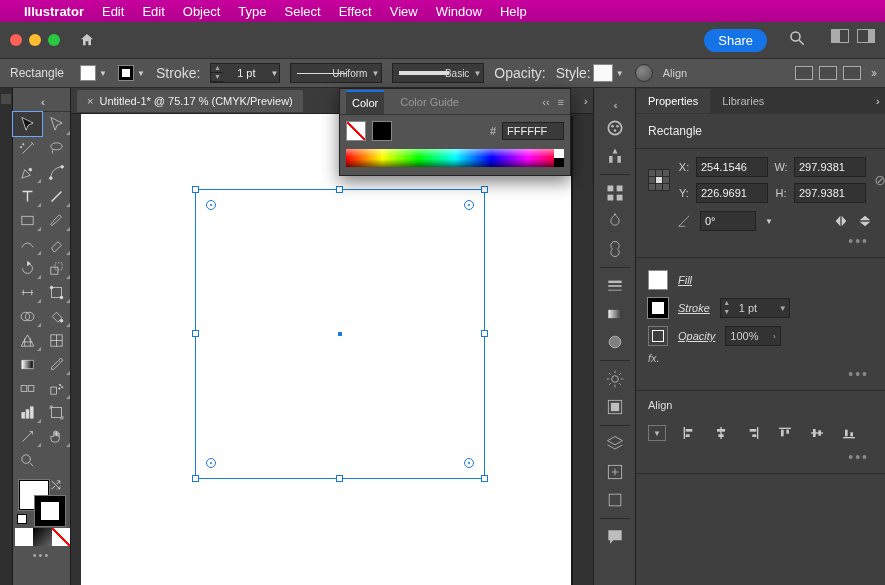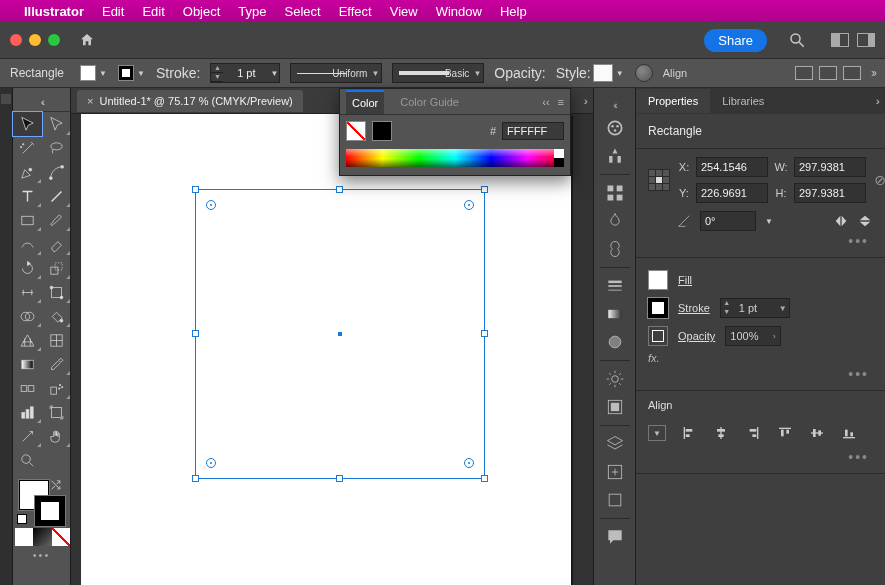--- a/index.html
+++ b/index.html
@@ -11,21 +11,21 @@
 .menubar .app-name { font-weight: 700; margin-right: 18px; }
 .menubar .menu-item { margin-right: 18px; font-weight: 400; cursor: default; }
 
 
 .win-chrome { height: 36px; background: #434343; display: flex; align-items: center; padding: 0 10px; position: relative; }
 .traffic { display: flex; gap: 7px; margin-right: 14px; }
 .traffic span { width: 12px; height: 12px; border-radius: 50%; }
 .t-red { background:#ff5f57;} .t-yel{background:#febc2e;} .t-grn{background:#28c840;}
 .home-icon { width:18px;height:16px; margin-left:4px; fill:#c8c8c8;}
 .win-title { position:absolute; left:0; right:0; text-align:center; color:#e8e8e8; font-size:13px; pointer-events:none;}
-.win-right { margin-left:auto; display:flex; align-items:center; gap:21px;}
+.win-right { margin-left:auto; display:flex; align-items:flex-start; gap:21px;}
 .share-btn { background:#1473e6; color:#fff; border:none; border-radius:14px; padding:4px 14px; font-size:13px; font-weight:500;}
 .ctrl-icon { width:18px;height:18px; fill:#c8c8c8;}
 .arrange-icons { display:flex; gap:8px; margin-left:4px;}
 .arrange-icons div{width:18px;height:14px;border:1px solid #aaa;}
 .arrange-a{background:linear-gradient(90deg,#aaa 50%,transparent 50%);}
 .arrange-b{background:linear-gradient(90deg,transparent 60%,#aaa 60%);}
 
 
 .ctrl-bar { height: 30px; background: #535353; display:flex; align-items:center; padding:0 10px; gap:10px; border-top:1px solid #2a2a2a; border-bottom:1px solid #2a2a2a;}
 .ctrl-label { color:#ddd; font-size:12px; min-width:60px;}
@@ -140,21 +140,21 @@
 .link-ic{grid-row:span 2;display:flex;align-items:center;justify-content:center;color:#999;font-size:14px;}
 .tf-sub{display:flex;align-items:center;gap:8px;margin-top:8px;padding-left:28px;}
 .ang-ic{width:16px;height:16px;}
 .flip-ics{margin-left:auto;display:flex;gap:8px;}
 .flip-ics svg{width:16px;height:16px;fill:#ccc;}
 .overflow-dots{text-align:right;color:#888;font-size:14px;padding:2px 4px 0 0;letter-spacing:2px;}
 .app-row{display:flex;align-items:center;gap:10px;padding:4px 0;}
 .app-sw{width:20px;height:20px;background:#fff;border:1px solid #888;}
 .app-sw.bordered{background:#3f3f3f;border:1px solid #777;box-shadow:inset 0 0 0 3px #3f3f3f, inset 0 0 0 4px #fff;}
 .app-sw.stroke{background:#fff;border:4px solid #000;box-shadow:0 0 0 1px #888;}
-.app-lbl{color:#ddd;font-size:11px;text-decoration:underline;}
+.app-lbl{color:#ddd;font-size:11px;text-decoration:underline;font-style:italic;}
 .app-num{display:flex;align-items:center;gap:2px;background:#333;border:1px solid #222;height:20px;}
 .app-num .step{width:12px;display:flex;flex-direction:column;}
 .app-num .step span{height:9px;font-size:7px;text-align:center;color:#aaa;line-height:8px;}
 .app-num .v{width:40px;text-align:left;padding:0 4px;font-size:11px;}
 .app-num .car{width:12px;font-size:8px;text-align:center;color:#aaa;}
 .fx{font-style:italic;color:#bbb;padding-top:2px;}
 .align-row{display:flex;gap:14px;padding:6px 0;align-items:center;}
 .align-row svg{width:18px;height:16px;fill:#c9c9c9;}
 .small-chev-box{width:18px;height:16px;border:1px solid #777;display:flex;align-items:center;justify-content:center;font-size:8px;color:#bbb;}
 </style>

